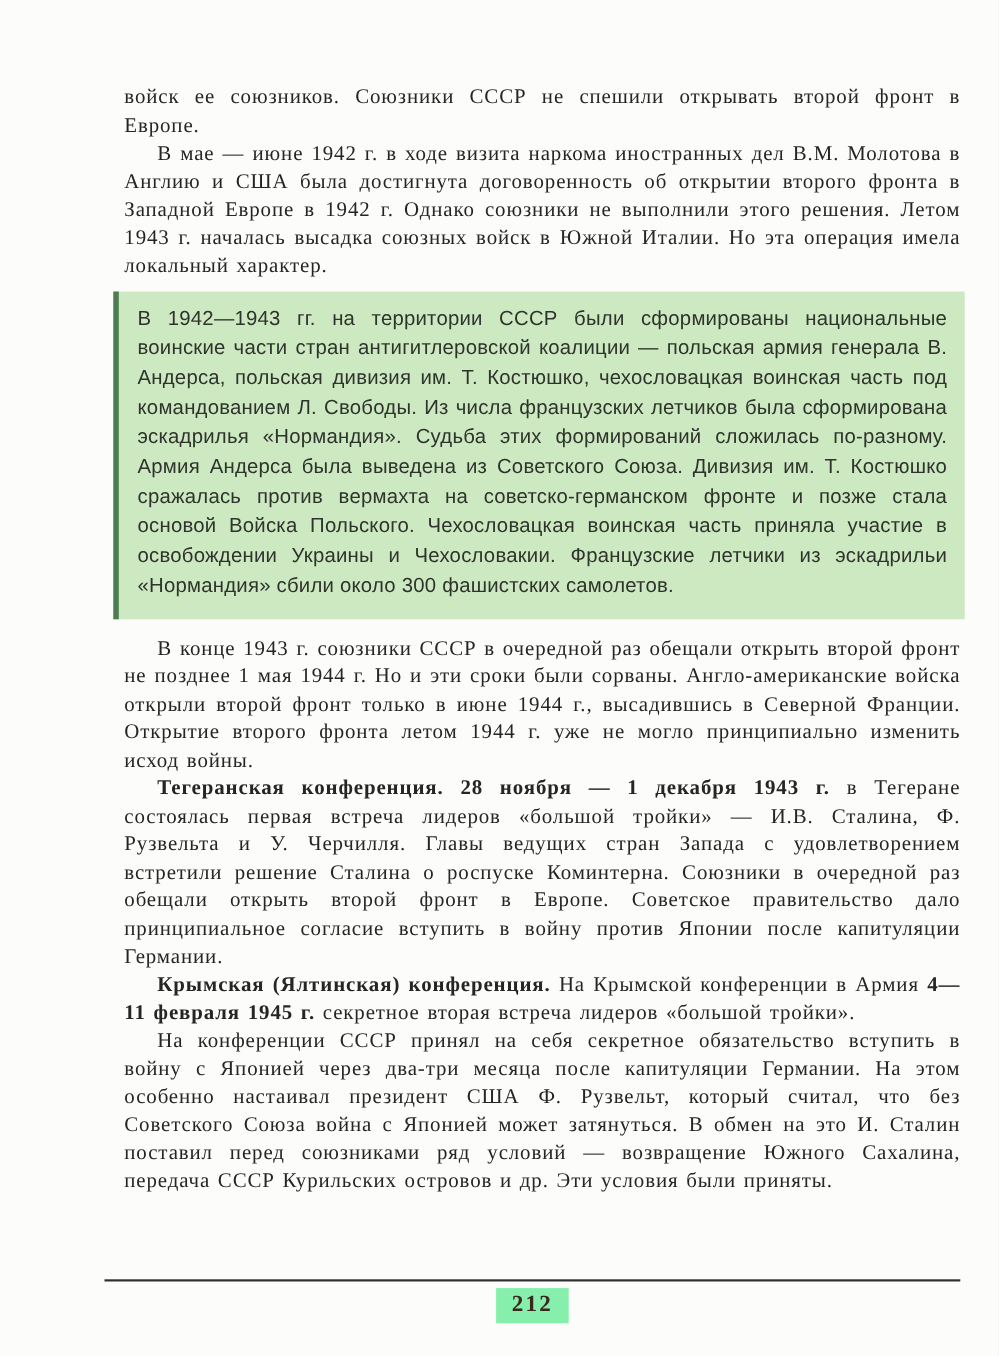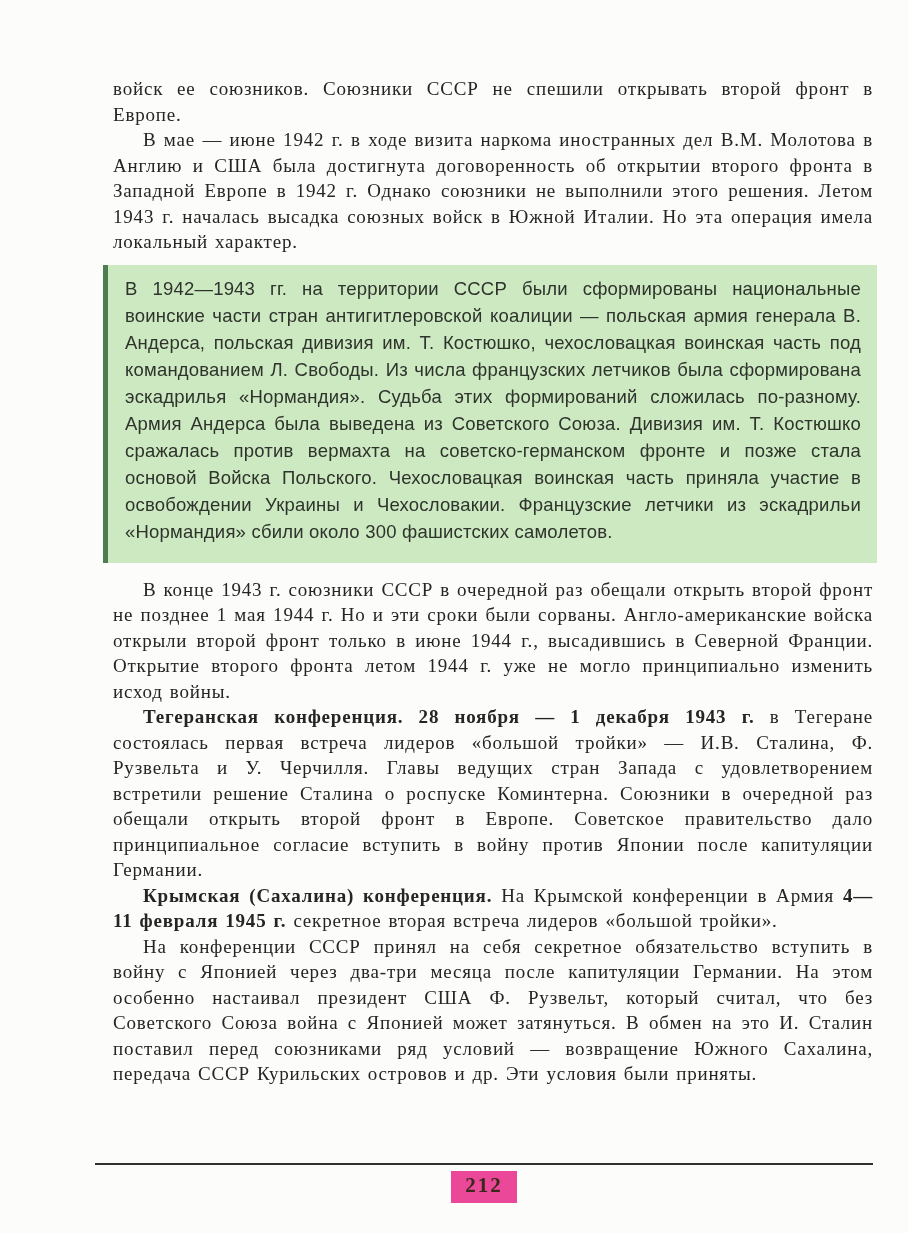--- a/index.html
+++ b/index.html
@@ -59,21 +59,21 @@
   .footer-rule {
     height: 2px;
     background: #2f2f2d;
   }
   .pagenum-row {
     text-align: center;
     margin-top: 6px;
   }
   .pagenum {
     display: inline-block;
-    background: #ec4899;
+    background: #86efac;
     padding: 2px 14px 5px 14px;
     font-family: "Liberation Serif", "DejaVu Serif", serif;
     font-size: 21px;
     font-weight: bold;
     letter-spacing: 2px;
     color: #38291c;
   }
 </style>
 </head>
 <body>
@@ -87,21 +87,21 @@
 
     <div class="infobox">В 1942—1943 гг. на территории СССР были сформированы национальные воинские части стран антигитлеровской коалиции — польская армия генерала В. Андерса, польская дивизия им. Т. Костюшко, чехословацкая воинская часть под командованием Л. Свободы. Из числа французских летчиков была сформирована эскадрилья «Нормандия». Судьба этих формирований сложилась по-разному. Армия Андерса была выведена из Советского Союза. Дивизия им. Т. Костюшко сражалась против вермахта на советско-германском фронте и позже стала основой Войска Польского. Чехословацкая воинская часть приняла участие в освобождении Украины и Чехословакии. Французские летчики из эскадрильи «Нормандия» сбили около 300 фашистских самолетов.</div>
 
     <p>В конце 1943 г. союзники СССР в очередной раз обещали открыть второй фронт не позднее 1 мая 1944 г. Но и эти сроки были сорваны. Англо-американские войска открыли второй фронт только в июне 1944 г., высадившись в Северной Франции. Открытие второго фронта летом 1944 г. уже не могло принципиально изменить исход войны.</p>
 
     <p>
       <span class="bold-run">Тегеранская конференция. 28 ноября — 1 декабря 1943 г.</span><span> в Тегеране состоялась первая встреча лидеров «большой тройки» — И.В. Сталина, Ф. Рузвельта и У. Черчилля. Главы ведущих стран Запада с удовлетворением встретили решение Сталина о роспуске Коминтерна. Союзники в очередной раз обещали открыть второй фронт в Европе. Советское правительство дало принципиальное согласие вступить в войну против Японии после капитуляции Германии.</span>
     </p>
 
     <p>
-      <span class="bold-run">Крымская (Сахалина) конференция.</span><span> На Крымской конференции в Армия </span><span class="bold-run">4—11 февраля 1945 г.</span><span> секретное вторая встреча лидеров «большой тройки».</span>
+      <span class="bold-run">Крымская (Ялтинская) конференция.</span><span> На Крымской конференции в Армия </span><span class="bold-run">4—11 февраля 1945 г.</span><span> секретное вторая встреча лидеров «большой тройки».</span>
     </p>
 
     <p>На конференции СССР принял на себя секретное обязательство вступить в войну с Японией через два-три месяца после капитуляции Германии. На этом особенно настаивал президент США Ф. Рузвельт, который считал, что без Советского Союза война с Японией может затянуться. В обмен на это И. Сталин поставил перед союзниками ряд условий — возвращение Южного Сахалина, передача СССР Курильских островов и др. Эти условия были приняты.</p>
 
 
   </div>
 
   <div class="footer">
     <div class="footer-rule"></div>
     <div class="pagenum-row">

